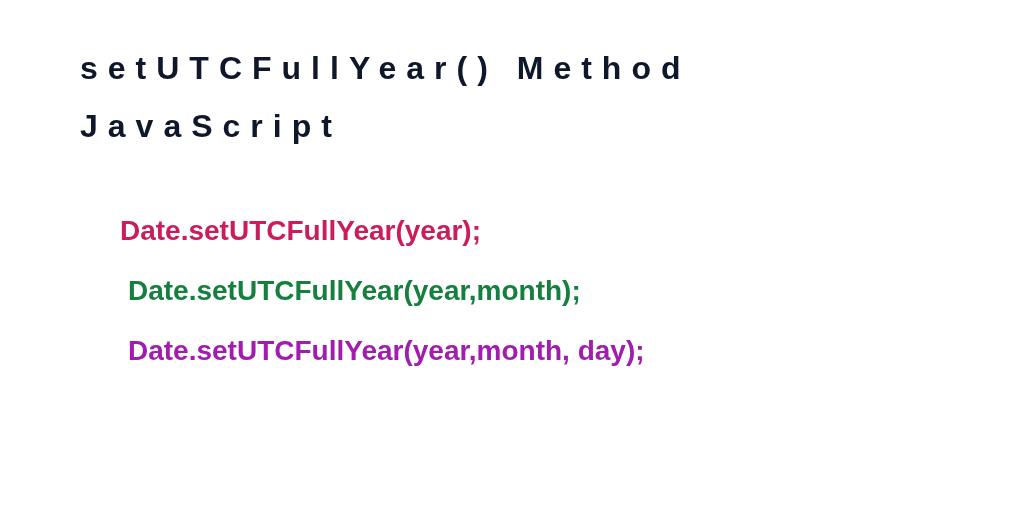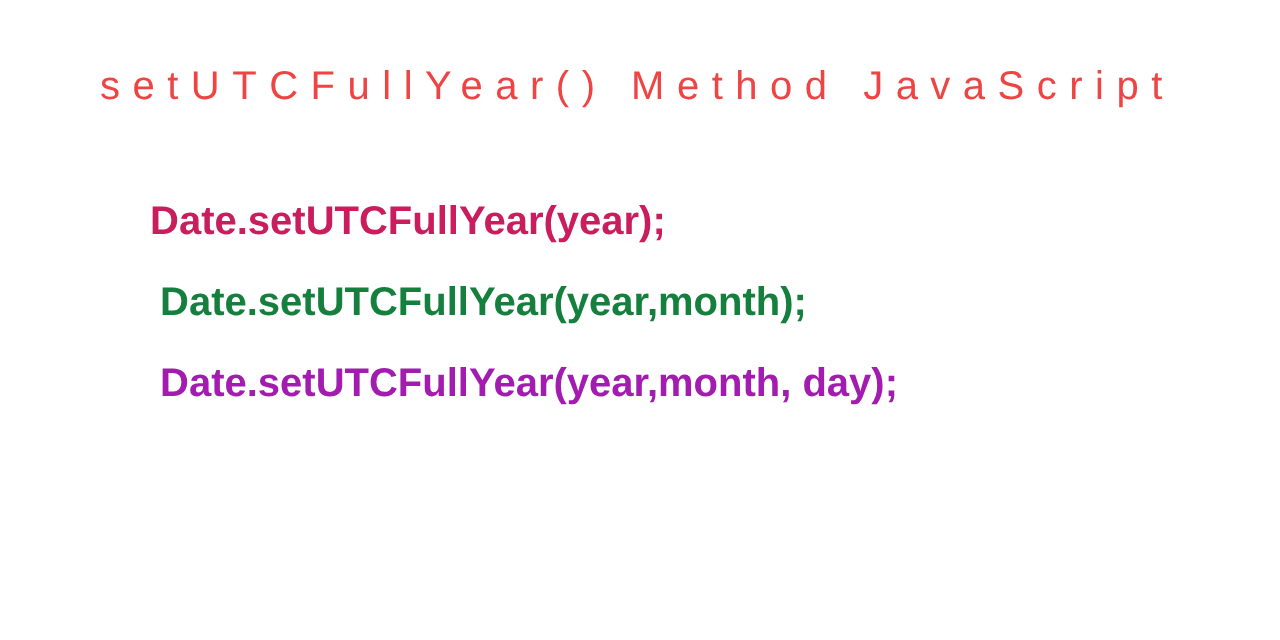--- a/index.html
+++ b/index.html
@@ -9,32 +9,32 @@
     }
     body {
       width: 1024px;
       height: 512px;
       background: #ffffff;
       font-family: 'Segoe UI', Tahoma, Geneva, Verdana, sans-serif;
       padding: 40px 80px;
       overflow: hidden;
     }
     .title {
-      color: #ef4444;
+      color: #0f172a;
       font-size: 32px;
-      font-weight: 400;
+      font-weight: 700;
       letter-spacing: 10px;
       line-height: 1.8;
       margin-bottom: 60px;
     }
     .syntax-list {
       padding-left: 40px;
     }
     .syntax-line {
-      font-size: 32px;
+      font-size: 28px;
       font-weight: 700;
       margin-bottom: 28px;
     }
     .line1 {
       color: #c91d5e;
     }
     .line2 {
       color: #15803d;
       padding-left: 8px;
     }

